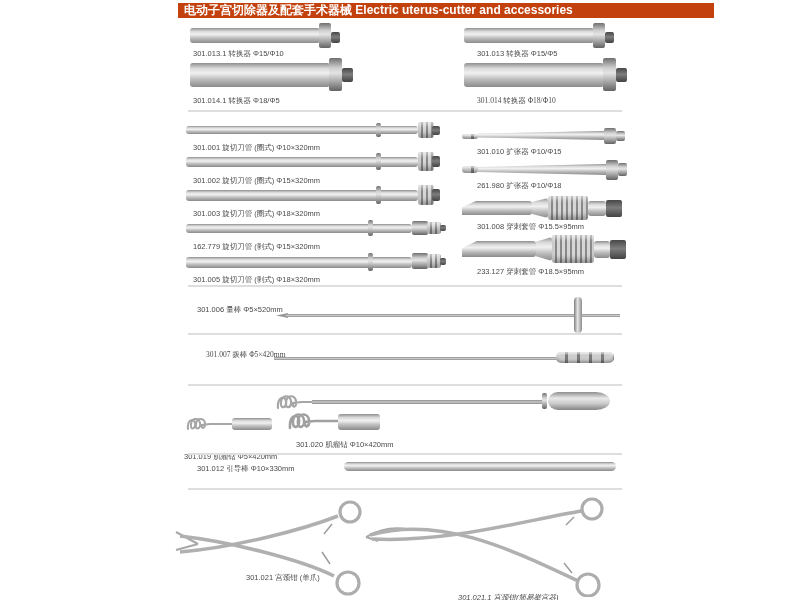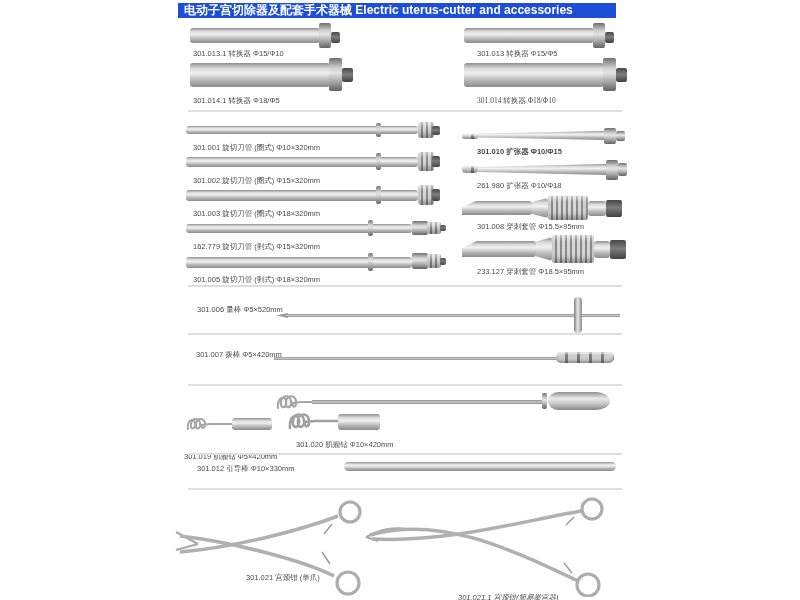--- a/index.html
+++ b/index.html
@@ -1,19 +1,19 @@
 <!DOCTYPE html>
 <html><head>
 <meta charset="utf-8">
 <style>
   html,body{margin:0;padding:0;background:#ffffff;}
   .page{position:relative;width:800px;height:600px;background:#ffffff;overflow:hidden;
         font-family:"Liberation Sans","DejaVu Sans",sans-serif;}
   .abs{position:absolute;}
-  .header{position:absolute;left:178px;top:3px;width:438px;height:15px;background:#1d4ed8;
+  .header{position:absolute;left:178px;top:3px;width:536px;height:15px;background:#c2410c;
           color:#ffffff;font-size:12px;font-weight:bold;line-height:15px;padding-left:6px;
           box-sizing:border-box;white-space:nowrap;}
   .label{position:absolute;font-size:7.5px;line-height:9px;color:#4a4a4a;white-space:nowrap;}
   .sep{position:absolute;height:2px;background:#dedede;}
   .metal{background:linear-gradient(180deg,#8e8e8e 0%,#d9d9d9 22%,#f1f1f1 42%,#bdbdbd 68%,#8b8b8b 100%);border-radius:3px;}
   .flange{background:linear-gradient(180deg,#6f6f6f,#cfcfcf 30%,#e4e4e4 45%,#9f9f9f 75%,#636363);border-radius:2px;}
   .dark{background:linear-gradient(180deg,#474747,#7d7d7d 45%,#424242);border-radius:2px;}
   .knurl{background:repeating-linear-gradient(90deg,#d6d6d6 0 3px,#898989 3px 5px);
          box-shadow:inset 0 3px 4px rgba(255,255,255,.55), inset 0 -4px 5px rgba(0,0,0,.3);border-radius:3px;}
   .ribbed{background:repeating-linear-gradient(90deg,#cdcdcd 0 9px,#7a7a7a 9px 12px);
@@ -104,21 +104,21 @@
     <div class="abs dark" style="left:254px;top:7px;width:6px;height:7px;"></div>
   </div>
   <div class="label" style="left:193px;top:275px;">301.005 旋切刀管 (剥式) Φ18×320mm</div>
 
   <div class="abs" style="left:462px;top:126px;width:172px;height:20px;">
     <div class="abs ribbed" style="left:0;top:8px;width:16px;height:5px;"></div>
     <div class="abs metal taper" style="left:16px;top:5px;width:126px;height:9px;"></div>
     <div class="abs flange" style="left:142px;top:2px;width:12px;height:16px;"></div>
     <div class="abs flange" style="left:154px;top:5px;width:9px;height:10px;"></div>
   </div>
-  <div class="label" style="left:477px;top:147px;font-weight:bold;">301.010 扩张器 Φ10/Φ15</div>
+  <div class="label" style="left:477px;top:147px;">301.010 扩张器 Φ10/Φ15</div>
 
   <div class="abs" style="left:462px;top:156px;width:172px;height:24px;">
     <div class="abs ribbed" style="left:0;top:10px;width:16px;height:7px;"></div>
     <div class="abs metal taper" style="left:16px;top:8px;width:128px;height:11px;"></div>
     <div class="abs flange" style="left:144px;top:4px;width:12px;height:20px;"></div>
     <div class="abs flange" style="left:156px;top:7px;width:9px;height:13px;"></div>
   </div>
   <div class="label" style="left:477px;top:181px;">261.980 扩张器 Φ10/Φ18</div>
 
   <div class="abs" style="left:462px;top:193px;width:162px;height:30px;">
@@ -143,21 +143,21 @@
 
   <div class="label" style="left:197px;top:305px;">301.006 量棒 Φ5×520mm</div>
   <div class="abs" style="left:274px;top:295px;width:348px;height:40px;">
     <div class="abs tiptri" style="left:2px;top:18px;width:12px;height:5px;"></div>
     <div class="abs rodthin" style="left:12px;top:19px;width:334px;height:3px;"></div>
     <div class="abs knob" style="left:300px;top:2px;width:8px;height:36px;"></div>
   </div>
 
   <div class="sep" style="left:188px;top:333px;width:434px;"></div>
 
-  <div class="label" style="left:196px;top:350px;">301.007 拨棒 Φ5×420mm</div>
+  <div class="label" style="left:206px;top:350px;font-family:Liberation Serif, serif;">301.007 拨棒 Φ5×420mm</div>
   <div class="abs" style="left:274px;top:350px;width:340px;height:16px;">
     <div class="abs rodthin" style="left:0;top:7px;width:292px;height:3px;"></div>
     <div class="abs ribbed" style="left:282px;top:2px;width:58px;height:11px;"></div>
   </div>
 
   <div class="sep" style="left:188px;top:384px;width:434px;"></div>
 
   <div class="abs" style="left:276px;top:388px;width:340px;height:26px;">
     <svg class="abs" style="left:0;top:3px;" width="44" height="22" viewBox="0 0 44 22">
       <path d="M2 17 C1 6 9 4 10 10 C11 17 4 19 5 11 C6 3 14 4 15 10 C16 17 9 19 10 11 C11 3 19 4 20 10 C21 16 16 18 17 12 L26 11 L44 11" fill="none" stroke="#a6a6a6" stroke-width="2.2" stroke-linecap="round"></path>

